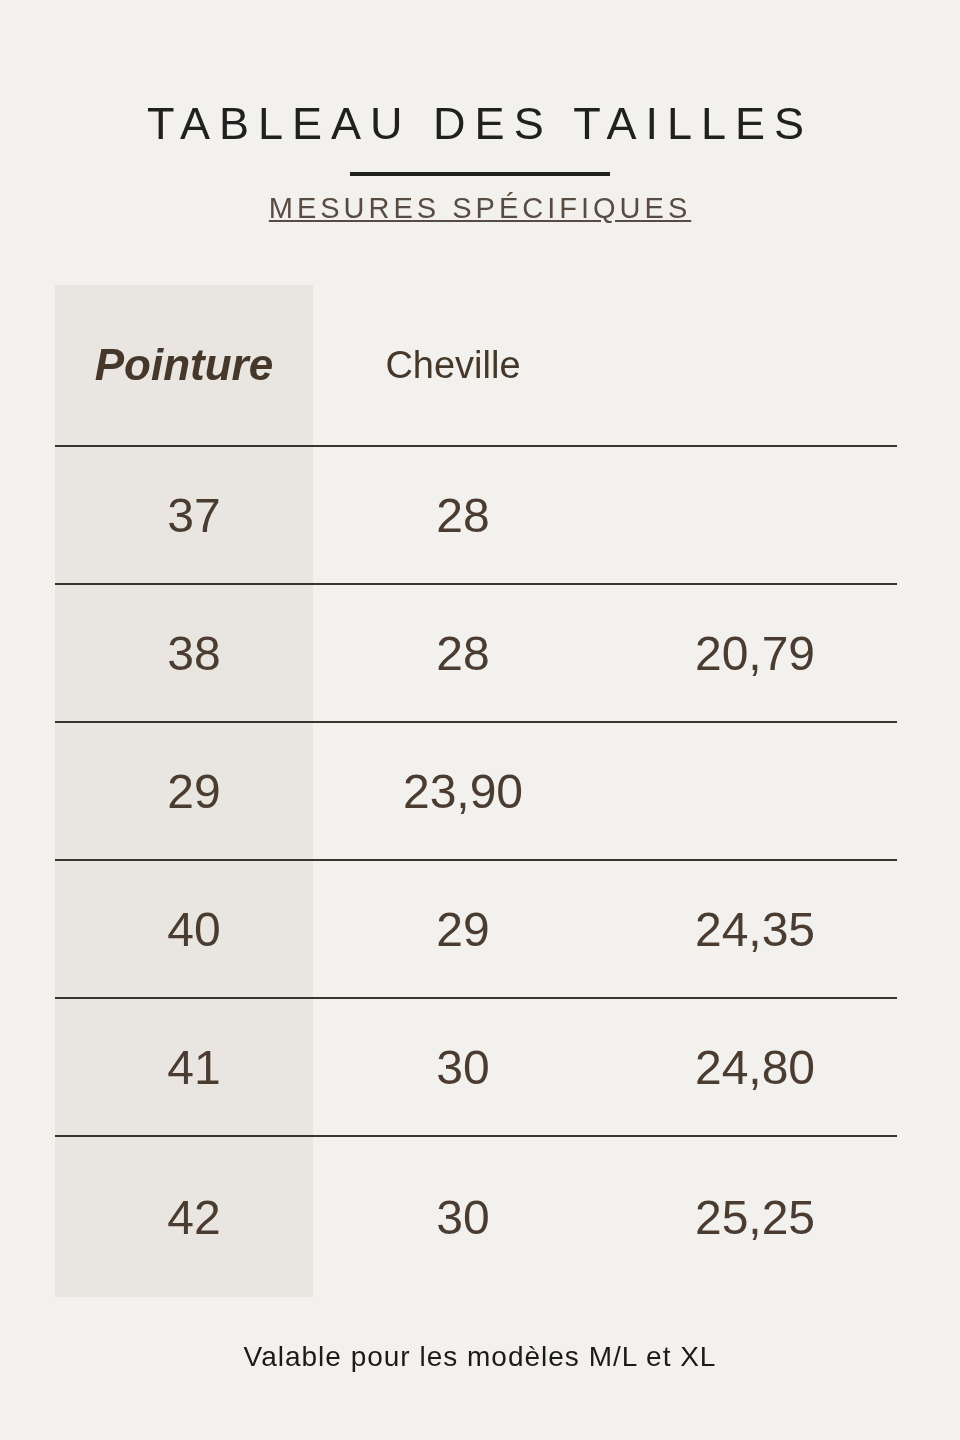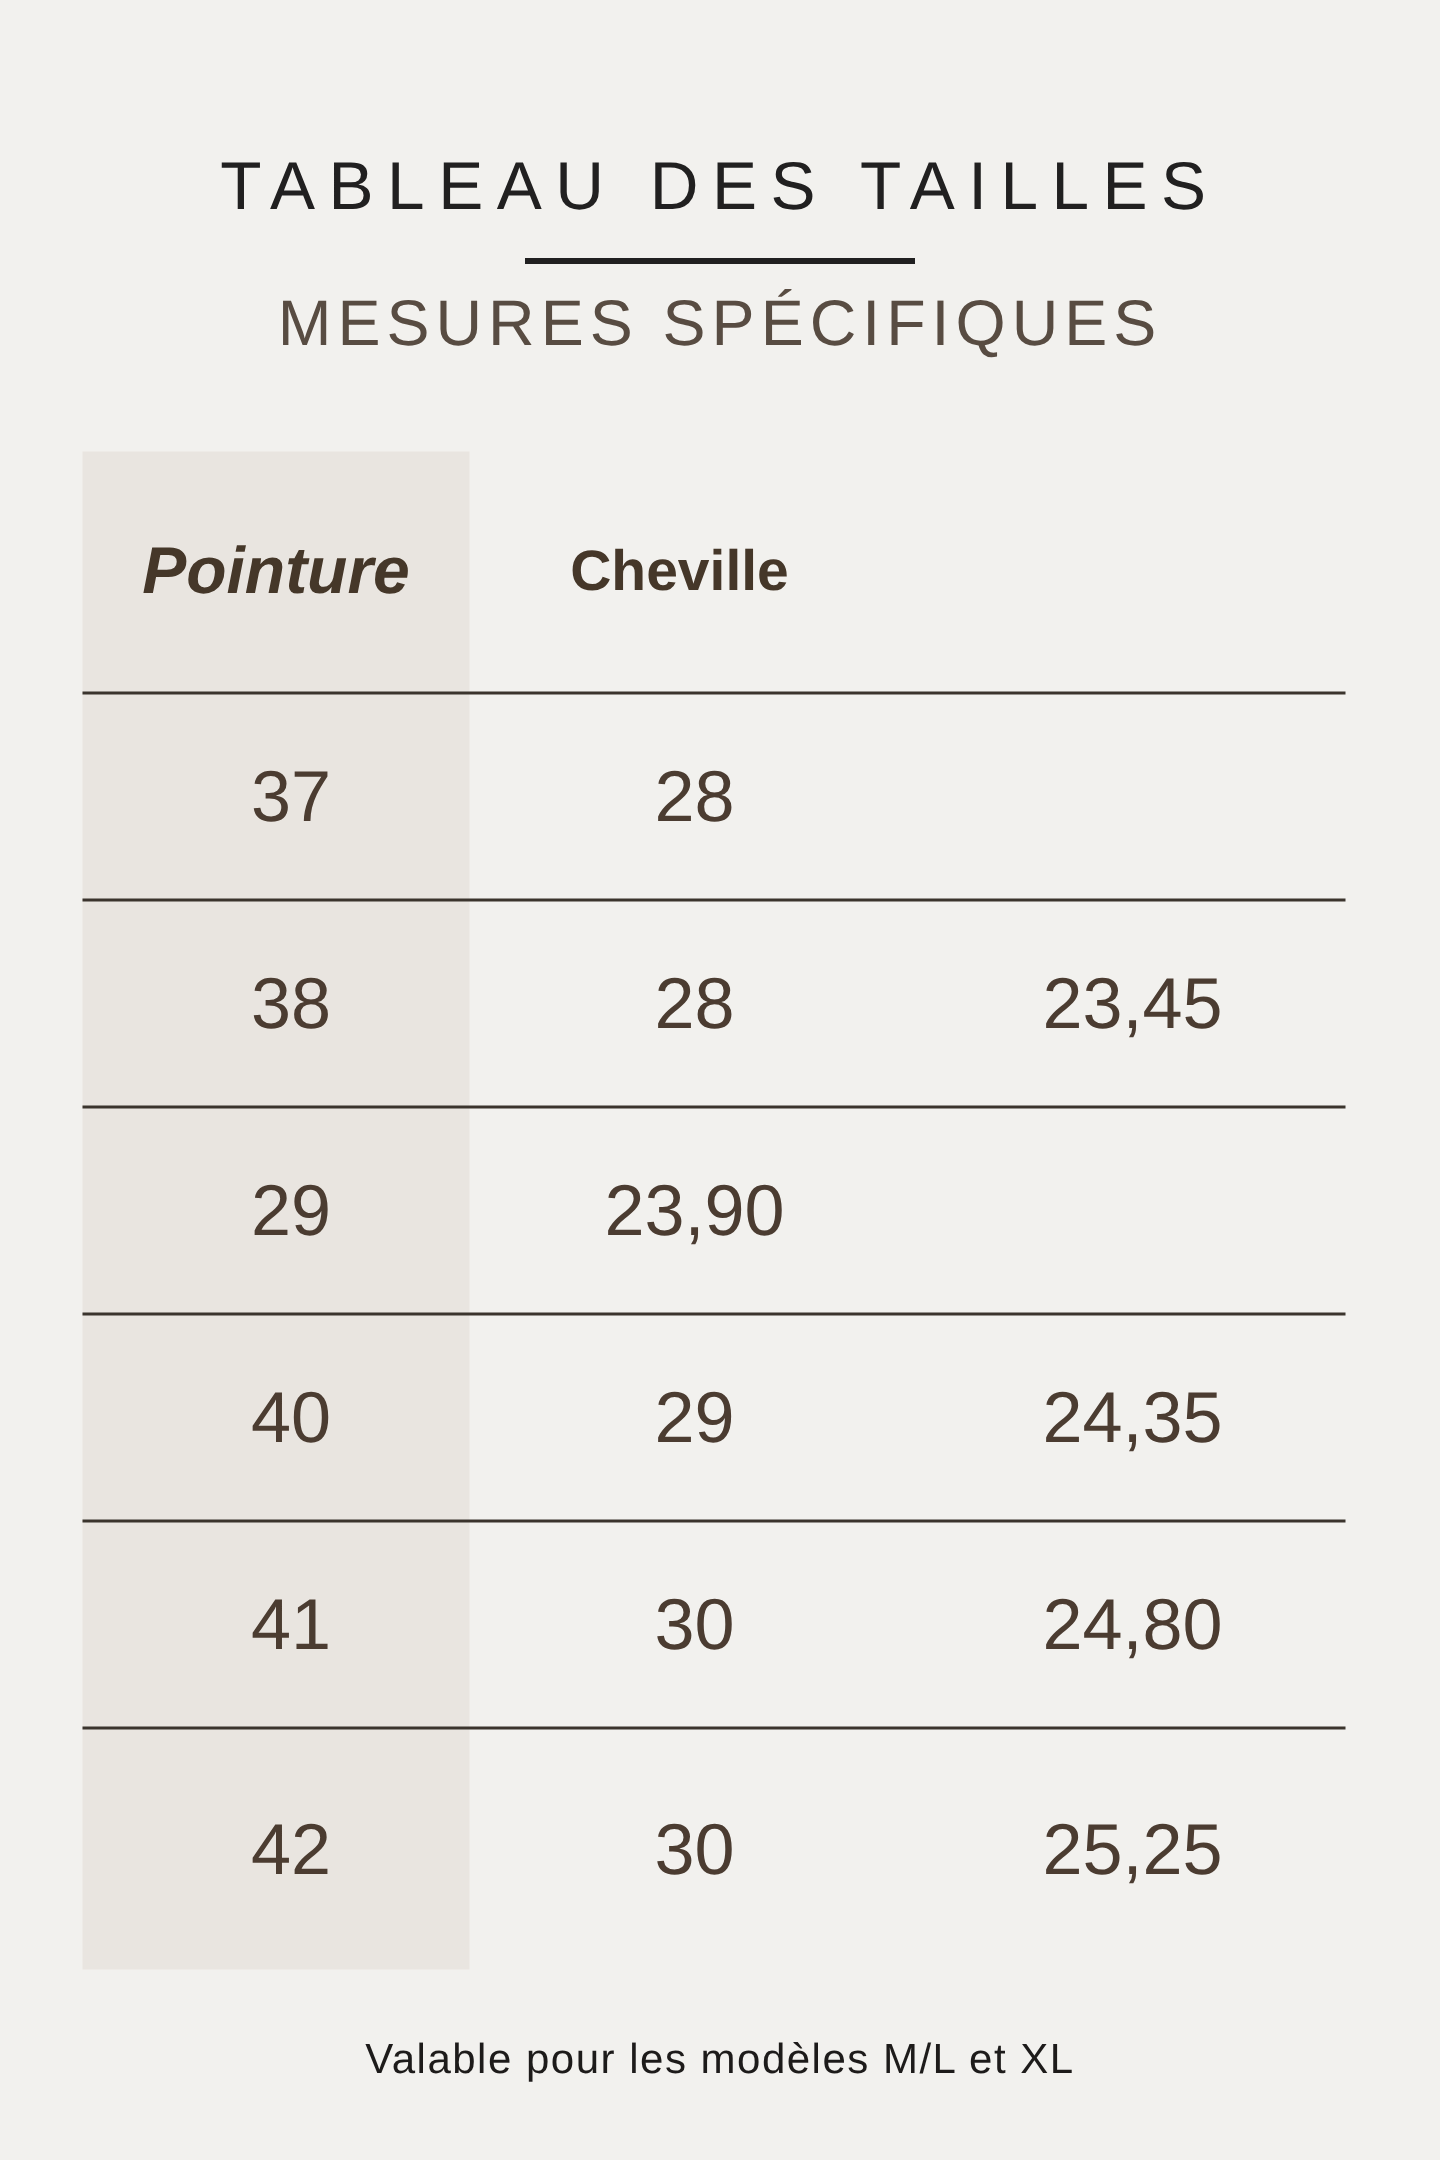--- a/index.html
+++ b/index.html
@@ -32,25 +32,26 @@
     color:var(--title-text);
     white-space:nowrap;
   }
   .title-underline{
     width:260px;height:4px;
     background:var(--title-text);
     margin:22px auto 16px auto;
   }
   .subtitle{
     text-align:center;
-    font-size:43px;
+    font-size:29px;
     font-weight:300;
     letter-spacing:4px;
     color:var(--subtitle-text);
     white-space:nowrap;
+    text-decoration:underline;
   }
 
   
   .table-wrap{
     position:relative;
     width:842px;
     margin:60px 0 0 55px;
   }
   .col1-bg{
     position:absolute;
@@ -67,21 +68,21 @@
     border-bottom:2px solid var(--line);
   }
   .t-row.header{height:162px;}
   .t-row.last{height:160px;border-bottom:none;}
   .cell{text-align:center;}
   .cell-h1{
     font-size:44px;font-weight:bold;font-style:italic;
     color:var(--head-text);
   }
   .cell-h{
-    font-size:38px;font-weight:bold;
+    font-size:38px;font-weight:normal;
     color:var(--head-text);
   }
   .cell-num{
     font-size:48px;font-weight:300;
     color:var(--num-text);
     padding-left:20px;
   }
 
   
   .footer-note{
@@ -113,21 +114,21 @@
 
     <div>
   <div class="t-row">
     <div class="cell cell-num">37</div>
     <div class="cell cell-num">28</div>
   </div>
 
   <div class="t-row">
     <div class="cell cell-num">38</div>
     <div class="cell cell-num">28</div>
-    <div class="cell cell-num">23,45</div>
+    <div class="cell cell-num">20,79</div>
   </div>
 
   <div class="t-row">
     <div class="cell cell-num">29</div>
     <div class="cell cell-num">23,90</div>
   </div>
 
   <div class="t-row">
     <div class="cell cell-num">40</div>
     <div class="cell cell-num">29</div>

